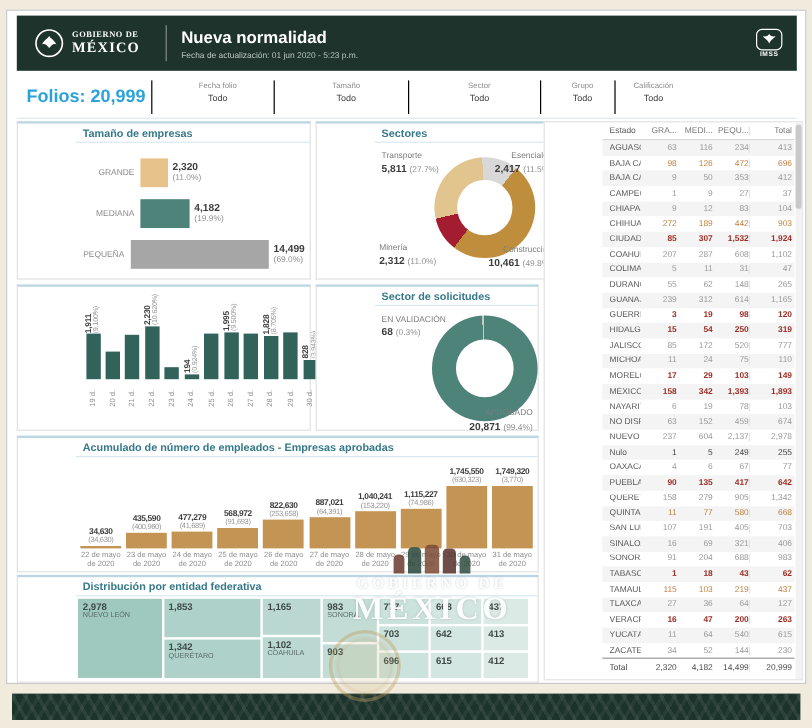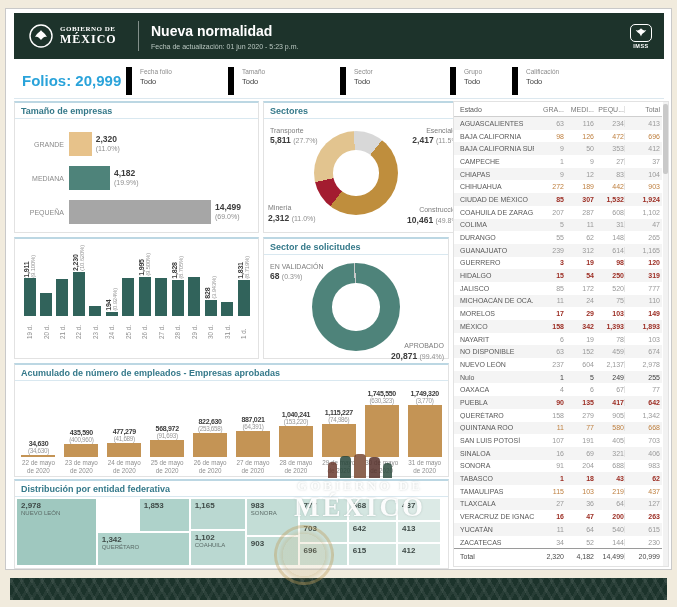--- a/index.html
+++ b/index.html
@@ -15,27 +15,27 @@
   .tb-div{width:1px;height:30px;background:rgba(255,255,255,.45);margin:0 12px;}
   .tb-title{color:#fff;font-size:14px;font-weight:bold;}
   .tb-sub{color:#b9c6c0;font-size:7px;margin-top:4px;}
   .imss{margin-left:auto;margin-right:12px;display:flex;flex-direction:column;align-items:center;color:#fff;}
   .imss-box{width:22px;height:18px;border:1.5px solid #fff;border-radius:5px;display:flex;align-items:center;justify-content:center;}
   .imss-txt{font-size:5.5px;font-weight:bold;letter-spacing:.5px;margin-top:1px;}
   
   .filterbar{position:absolute;left:8px;top:54px;width:650px;height:36px;display:flex;align-items:center;border-bottom:1px solid #dce8ef;}
   .folios{width:112px;padding-left:8px;font-size:15px;font-weight:bold;color:#2aa3da;}
   .fitems{display:flex;flex:1;height:28px;}
-  .fitem{border-left:6px solid #000000;padding:1px 0 0 8px;}
+  .fitem{border-left:1px solid #000000;padding:1px 0 0 8px;text-align:center;}
   .fitem:nth-child(1){width:102px;}.fitem:nth-child(2){width:112px;}.fitem:nth-child(3){width:110px;}
   .fitem:nth-child(4){width:62px;}.fitem:nth-child(5){width:56px;}.fitem:nth-child(6){flex:1;}
   .flabel{font-size:6.5px;color:#8c8c8c;}
   .fvalue{font-size:7.5px;color:#404040;margin-top:2px;}
   
-  .panel{position:absolute;background:#fff;border:1px solid #e2e2e2;border-top:2px solid #bcd7e3;}
+  .panel{position:absolute;background:#fff;border:1px solid #e2e2e2;border-top:2px solid #bcd7e3;padding-left:48px;}
   .ptitle{font-size:9px;font-weight:bold;color:#35798a;padding:3px 6px 2px 6px;border-bottom:1px solid #d9e8f0;}
   .p1{left:8px;top:92px;width:245px;height:132px;}
   .p2{left:257px;top:92px;width:202px;height:132px;}
   .p3{left:8px;top:228px;width:245px;height:122px;}
   .p4{left:257px;top:228px;width:186px;height:122px;}
   .p5{left:8px;top:354px;width:435px;height:114px;}
   .p6{left:8px;top:470px;width:435px;height:90px;}
   .ptable{left:447px;top:92px;width:216px;height:466px;border-top:1px solid #e2e2e2;}
   
   .hb-wrap{padding:8px 4px 0 4px;}
@@ -425,21 +425,21 @@
     <div class="ptitle">Distribución por entidad federativa</div>
     <div class="tm">
 
     <div class="tm-col" style="width: 90px;">
           <div class="tm-cell" style="flex-grow: 100; background: rgb(159, 200, 191);">
             <span class="v">2,978</span>
             <span class="l">NUEVO LEÓN</span>
           </div>
         </div>
         <div class="tm-col" style="width: 104px;">
-          <div class="tm-cell" style="flex-grow: 58; background: rgb(174, 210, 202); margin-left: 42px;">
+          <div class="tm-cell" style="flex-grow: 58; background: rgb(174, 210, 202);">
             <span class="v">1,853</span>
           </div>
           <div class="tm-cell" style="flex-grow: 42; background: rgb(174, 210, 202);">
             <span class="v">1,342</span>
             <span class="l">QUERÉTARO</span>
           </div>
         </div>
         <div class="tm-col" style="width: 62px;">
           <div class="tm-cell" style="flex-grow: 52; background: rgb(186, 216, 209);">
             <span class="v">1,165</span>

